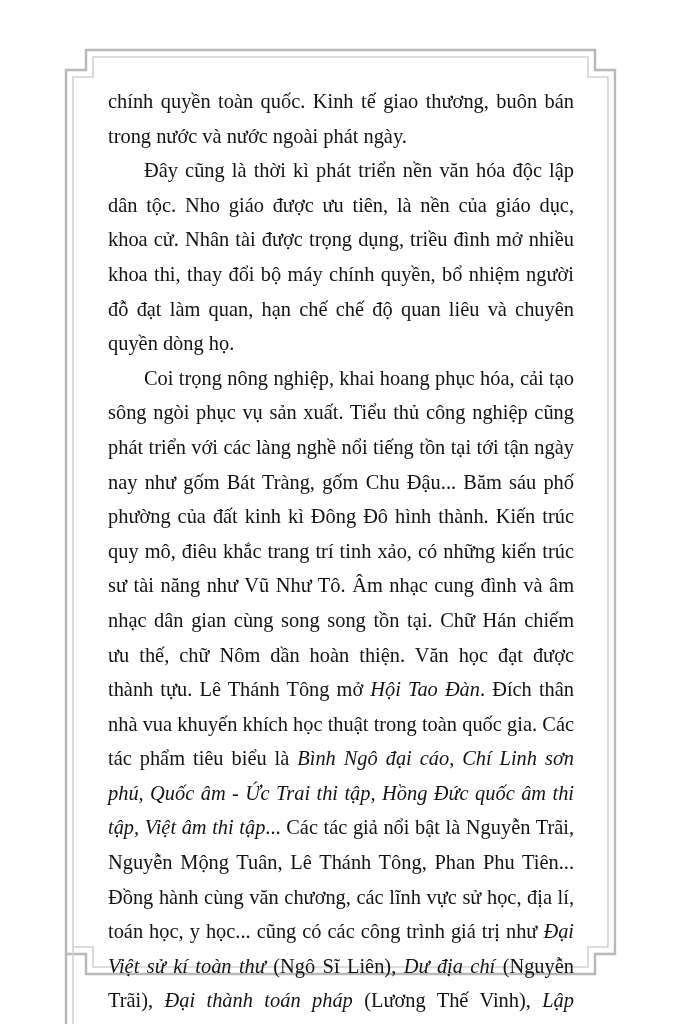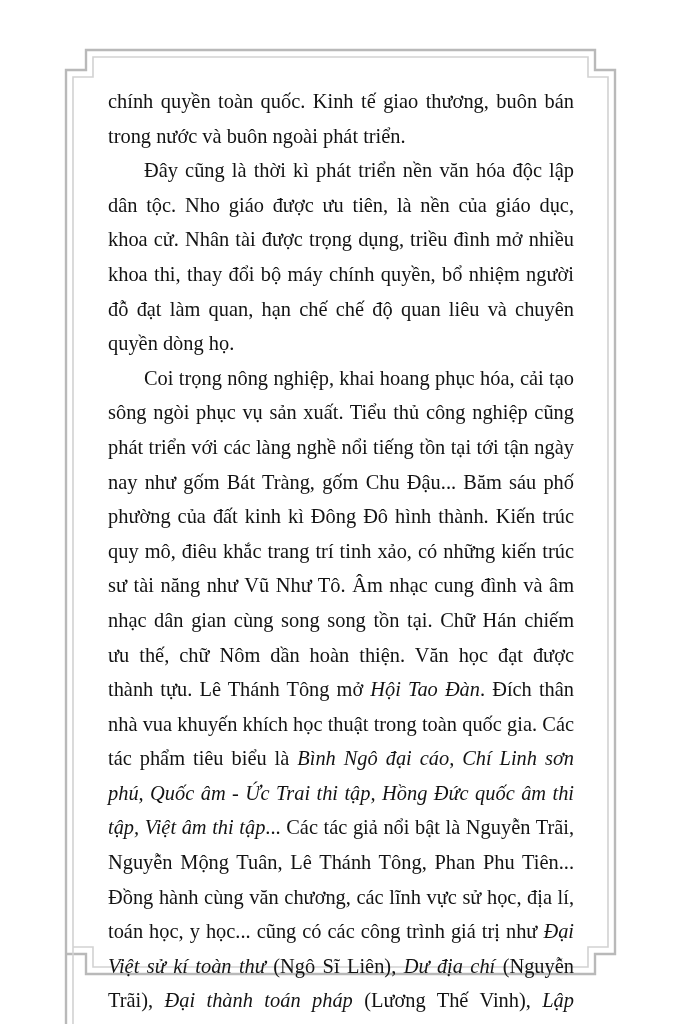--- a/index.html
+++ b/index.html
@@ -87,20 +87,20 @@
              L 608,947
              L 588,947
              L 588,967
              L 93,967
              L 93,947
              L 73,947 Z" fill="none" stroke="#d2d2d2" stroke-width="1.6"></path>
   </svg>
 
   <div class="content">
     <div id="body-text">
-        <p class="body first"><span>chính quyền toàn quốc. Kinh tế giao thương, buôn bán trong nước và buôn ngoài phát triển.</span></p>
+        <p class="body first"><span>chính quyền toàn quốc. Kinh tế giao thương, buôn bán trong nước và nước ngoài phát ngày.</span></p>
         <p class="body"><span>Đây cũng là thời kì phát triển nền văn hóa độc lập dân tộc. Nho giáo được ưu tiên, là nền của giáo dục, khoa cử. Nhân tài được trọng dụng, triều đình mở nhiều khoa thi, thay đổi bộ máy chính quyền, bổ nhiệm người đỗ đạt làm quan, hạn chế chế độ quan liêu và chuyên quyền dòng họ.</span></p>
         <p class="body"><span>Coi trọng nông nghiệp, khai hoang phục hóa, cải tạo sông ngòi phục vụ sản xuất. Tiểu thủ công nghiệp cũng phát triển với các làng nghề nổi tiếng tồn tại tới tận ngày nay như gốm Bát Tràng, gốm Chu Đậu... Băm sáu phố phường của đất kinh kì Đông Đô hình thành. Kiến trúc quy mô, điêu khắc trang trí tinh xảo, có những kiến trúc sư tài năng như Vũ Như Tô. Âm nhạc cung đình và âm nhạc dân gian cùng song song tồn tại. Chữ Hán chiếm ưu thế, chữ Nôm dần hoàn thiện. Văn học đạt được thành tựu. Lê Thánh Tông mở </span><i>Hội Tao Đàn</i><span>. Đích thân nhà vua khuyến khích học thuật trong toàn quốc gia. Các tác phẩm tiêu biểu là </span><i>Bình Ngô đại cáo, Chí Linh sơn phú, Quốc âm - Ức Trai thi tập, Hồng Đức quốc âm thi tập, Việt âm thi tập</i><span>... Các tác giả nổi bật là Nguyễn Trãi, Nguyễn Mộng Tuân, Lê Thánh Tông, Phan Phu Tiên... Đồng hành cùng văn chương, các lĩnh vực sử học, địa lí, toán học, y học... cũng có các công trình giá trị như </span><i>Đại Việt sử kí toàn thư</i><span> (Ngô Sĩ Liên), </span><i>Dư địa chí</i><span> (Nguyễn Trãi), </span><i>Đại thành toán pháp</i><span> (Lương Thế Vinh), </span><i>Lập thành toán pháp</i></p>
       </div>
 
   </div>
 
 </div>
 
 </body></html>

